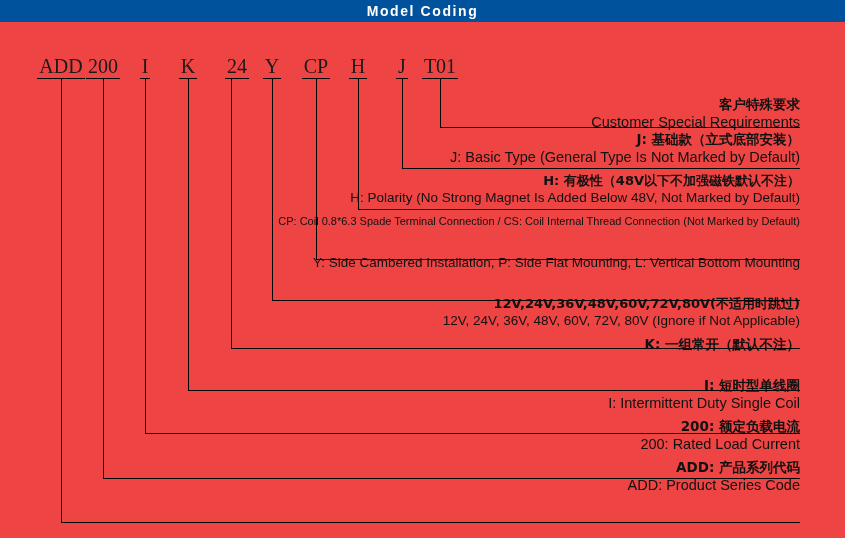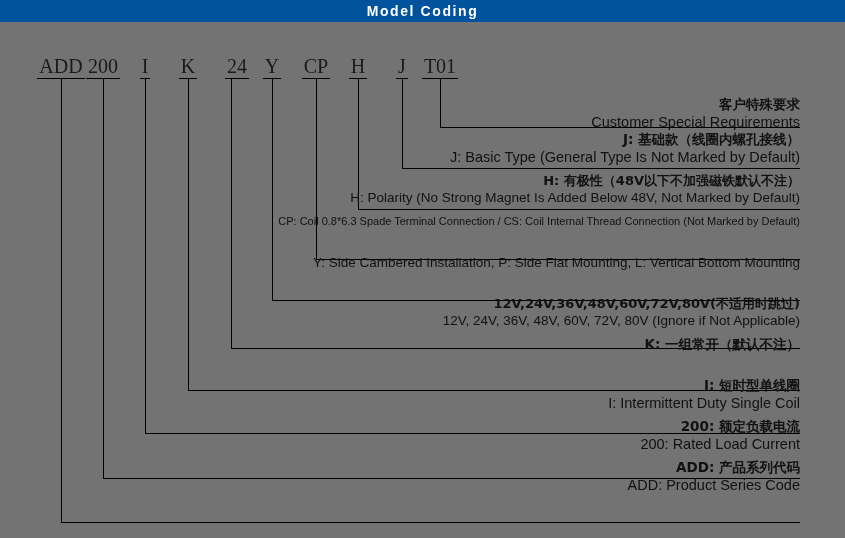--- a/index.html
+++ b/index.html
@@ -7,21 +7,21 @@
     padding: 0;
     background: #ffffff;
   }
   body {
     font-family: "Liberation Sans", "DejaVu Sans", sans-serif;
   }
   #page {
     position: relative;
     width: 845px;
     height: 538px;
-    background: #737373;
+    background: #ef4444;
     overflow: hidden;
   }
 
   
   .header-bar {
     position: absolute;
     left: 0;
     top: 0;
     width: 845px;
     height: 22px;
@@ -161,21 +161,21 @@
       <div class="leader-h" style="left: 358px; top: 209px; width: 442px;"></div>
       <div class="leader-v" style="left: 402px; top: 88px; height: 80px;"></div>
       <div class="leader-h" style="left: 402px; top: 168px; width: 398px;"></div>
       <div class="leader-v" style="left: 440px; top: 88px; height: 39px;"></div>
       <div class="leader-h" style="left: 440px; top: 127px; width: 360px;"></div>
       <div class="desc-block" style="top: 96px; right: 45px;">
         <div class="desc-cn">客户特殊要求</div>
         <div class="desc-en">Customer Special Requirements</div>
       </div>
       <div class="desc-block" style="top: 131px; right: 45px;">
-        <div class="desc-cn">J: 基础款（线圈内螺孔接线）</div>
+        <div class="desc-cn">J: 基础款（立式底部安装）</div>
         <div class="desc-en">J: Basic Type (General Type Is Not Marked by Default)</div>
       </div>
       <div class="desc-block small" style="top: 172px; right: 45px;">
         <div class="desc-cn">H: 有极性（48V以下不加强磁铁默认不注）</div>
         <div class="desc-en">H: Polarity (No Strong Magnet Is Added Below 48V, Not Marked by Default)</div>
       </div>
       <div class="desc-block tight" style="top: 213px; right: 45px;">
         <div class="desc-en">CP: Coil 0.8*6.3 Spade Terminal Connection / CS: Coil Internal Thread Connection (Not Marked by Default)</div>
       </div>
       <div class="desc-block small" style="top: 254px; right: 45px;">

